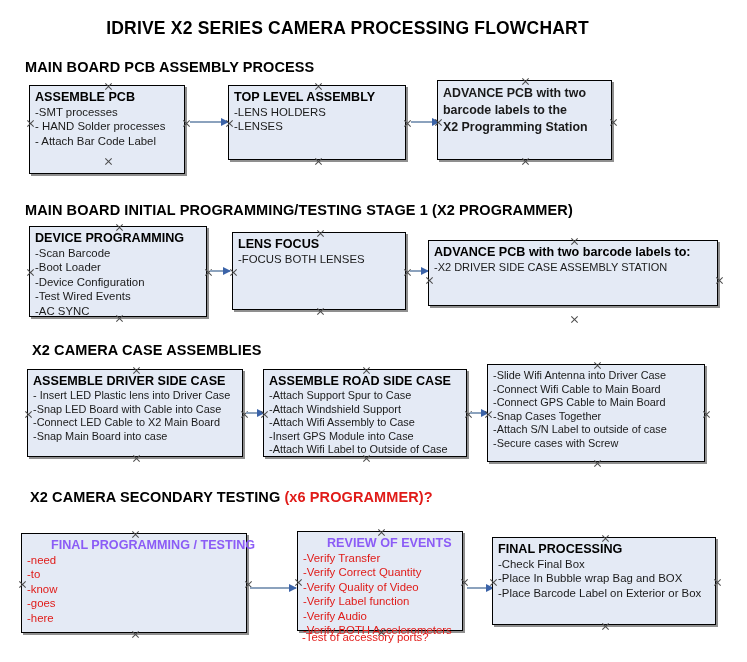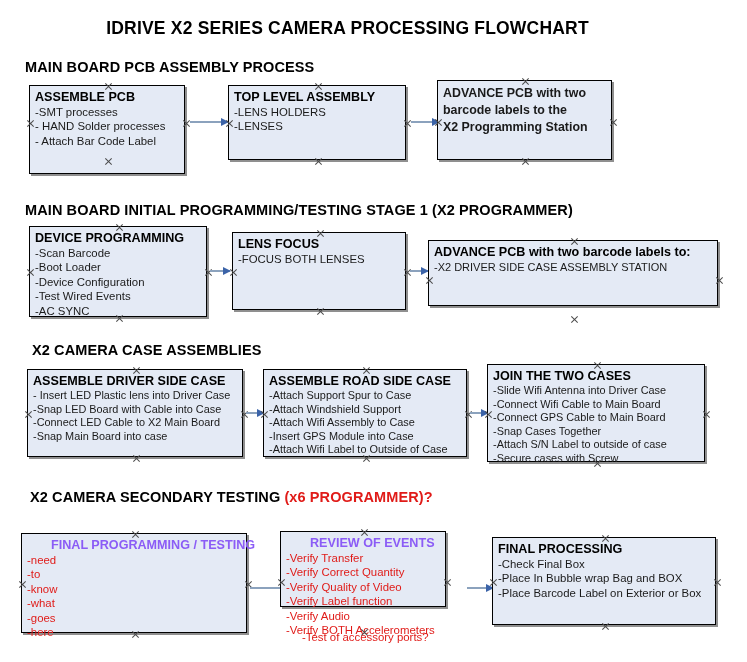--- a/index.html
+++ b/index.html
@@ -234,21 +234,20 @@
     <span class="handle" style="left:102px; top:88px;"></span>
     <span class="handle" style="left:0px; top:44px;"></span>
     <span class="handle" style="left:204px; top:44px;"></span>
   </div>
 
   <div class="arrow" style="left:470px; top:412px; width:18px;">
       <span class="head"></span>
     </div>
 
   <div class="node small" style="left:487px; top:364px; width:218px; height:98px;">
-    <div class="nhead">JOIN THE TWO CASES</div>
     <div class="nline">-Slide Wifi Antenna into Driver Case</div>
     <div class="nline">-Connect Wifi Cable to Main Board</div>
     <div class="nline">-Connect GPS Cable to Main Board</div>
     <div class="nline">-Snap Cases Together</div>
     <div class="nline">-Attach S/N Label to outside of case</div>
     <div class="nline">-Secure cases with Screw</div>
     <span class="handle" style="left:109px; top:0px;"></span>
     <span class="handle" style="left:109px; top:98px;"></span>
     <span class="handle" style="left:0px; top:49px;"></span>
     <span class="handle" style="left:218px; top:49px;"></span>
@@ -256,34 +255,33 @@
 
   <div class="section-title" style="left:30px; top:489px;">
     <span>X2 CAMERA SECONDARY TESTING </span><span class="accent">(x6 PROGRAMMER)?</span>
   </div>
 
   <div class="node red" style="left:21px; top:533px; width:226px; height:100px;">
     <div class="nhead">FINAL PROGRAMMING / TESTING</div>
     <div class="nline">-need</div>
     <div class="nline">-to</div>
     <div class="nline">-know</div>
-    <div class="nline">-what</div>
     <div class="nline">-goes</div>
     <div class="nline">-here</div>
     <span class="handle" style="left:113px; top:0px;"></span>
     <span class="handle" style="left:113px; top:100px;"></span>
     <span class="handle" style="left:0px; top:50px;"></span>
     <span class="handle" style="left:226px; top:50px;"></span>
   </div>
 
   <div class="arrow" style="left:250px; top:587px; width:46px;">
       <span class="head"></span>
     </div>
 
-  <div class="node red" style="left:280px; top:531px; width:166px; height:76px;">
+  <div class="node red" style="left:297px; top:531px; width:166px; height:100px;">
     <div class="nhead">REVIEW OF EVENTS</div>
     <div class="nline">-Verify Transfer</div>
     <div class="nline">-Verify Correct Quantity</div>
     <div class="nline">-Verify Quality of Video</div>
     <div class="nline">-Verify Label function</div>
     <div class="nline">-Verify Audio</div>
     <div class="nline">-Verify BOTH Accelerometers</div>
     <span class="handle" style="left:83px; top:0px;"></span>
     <span class="handle" style="left:83px; top:100px;"></span>
     <span class="handle" style="left:0px; top:50px;"></span>

